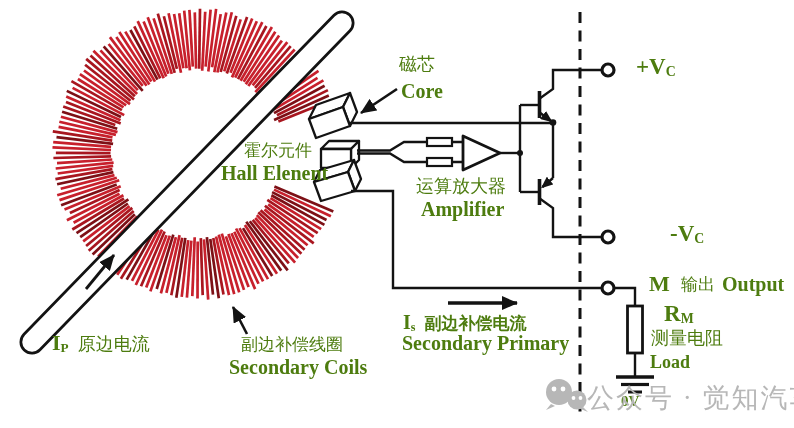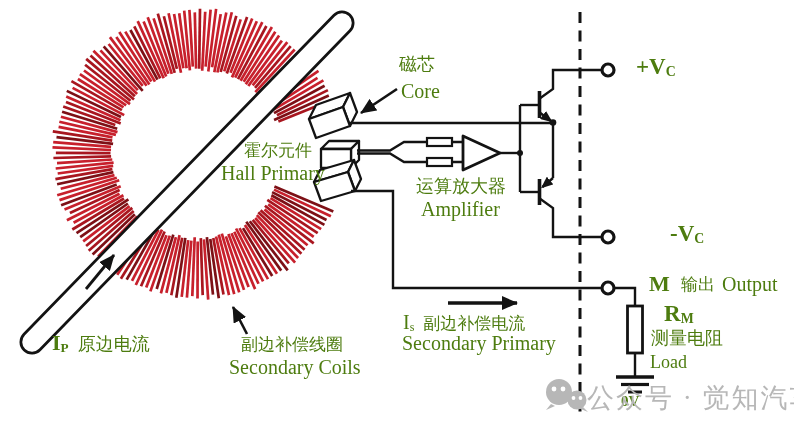--- a/index.html
+++ b/index.html
@@ -2,21 +2,21 @@
 <html><head>
 <meta charset="utf-8">
 <style>
   html,body{margin:0;padding:0;background:#ffffff;}
   #stage{
     position:relative;width:794px;height:428px;background:#ffffff;overflow:hidden;
     font-family:"Liberation Serif","DejaVu Serif",serif;color:#151515;
   }
   #schematic{position:absolute;left:0;top:0;}
   .lbl{position:absolute;white-space:nowrap;line-height:1.05;color:#4d7c0f;}
-  .serif{font-family:"Liberation Serif","DejaVu Serif",serif;}
+  .serif{font-family:"Liberation Serif","DejaVu Serif",serif;font-weight:bold;}
   .cn{font-family:"Liberation Serif","DejaVu Serif",serif;}
   .bold{font-weight:bold;text-align:right;}
   .sub{font-size:0.60em;vertical-align:-0.18em;font-weight:inherit;}
   .gap-l{margin-left:9px;margin-top:28px;}
   .wm{color:#b7b7b7;letter-spacing:2px;font-family:"Liberation Serif","DejaVu Serif",serif;}
 </style>
 </head>
 <body>
 
 <div id="stage">
@@ -263,21 +263,21 @@
       <circle cx="573.5" cy="398" r="1.9" fill="#ffffff"></circle>
       <circle cx="580.5" cy="398" r="1.9" fill="#ffffff"></circle>
       <polygon points="583,407 588,412 579.5,408.5" fill="#b7b7b7"></polygon>
     </g>
   </svg>
 
   <div class="lbl cn" style="left:399px;top:55px;font-size:18px">磁芯</div>
   <div class="lbl serif" style="left:401px;top:81px;font-size:20px">Core</div>
 
   <div class="lbl cn" style="left:244px;top:142px;font-size:17px">霍尔元件</div>
-  <div class="lbl serif" style="left:221px;top:163px;font-size:20px">Hall Primary</div>
+  <div class="lbl serif" style="left:221px;top:163px;font-size:20px">Hall Elenent</div>
 
   <div class="lbl cn" style="left:416px;top:177px;font-size:18px">运算放大器</div>
   <div class="lbl serif" style="left:421px;top:199px;font-size:20px">Amplifier</div>
 
   <div class="lbl serif bold" style="left:636px;top:55px;font-size:23px">
     <span>+V</span><sub class="sub">C</sub>
   </div>
   <div class="lbl serif bold" style="left:670px;top:222px;font-size:23px">
     <span>-V</span><sub class="sub">C</sub>
   </div>

